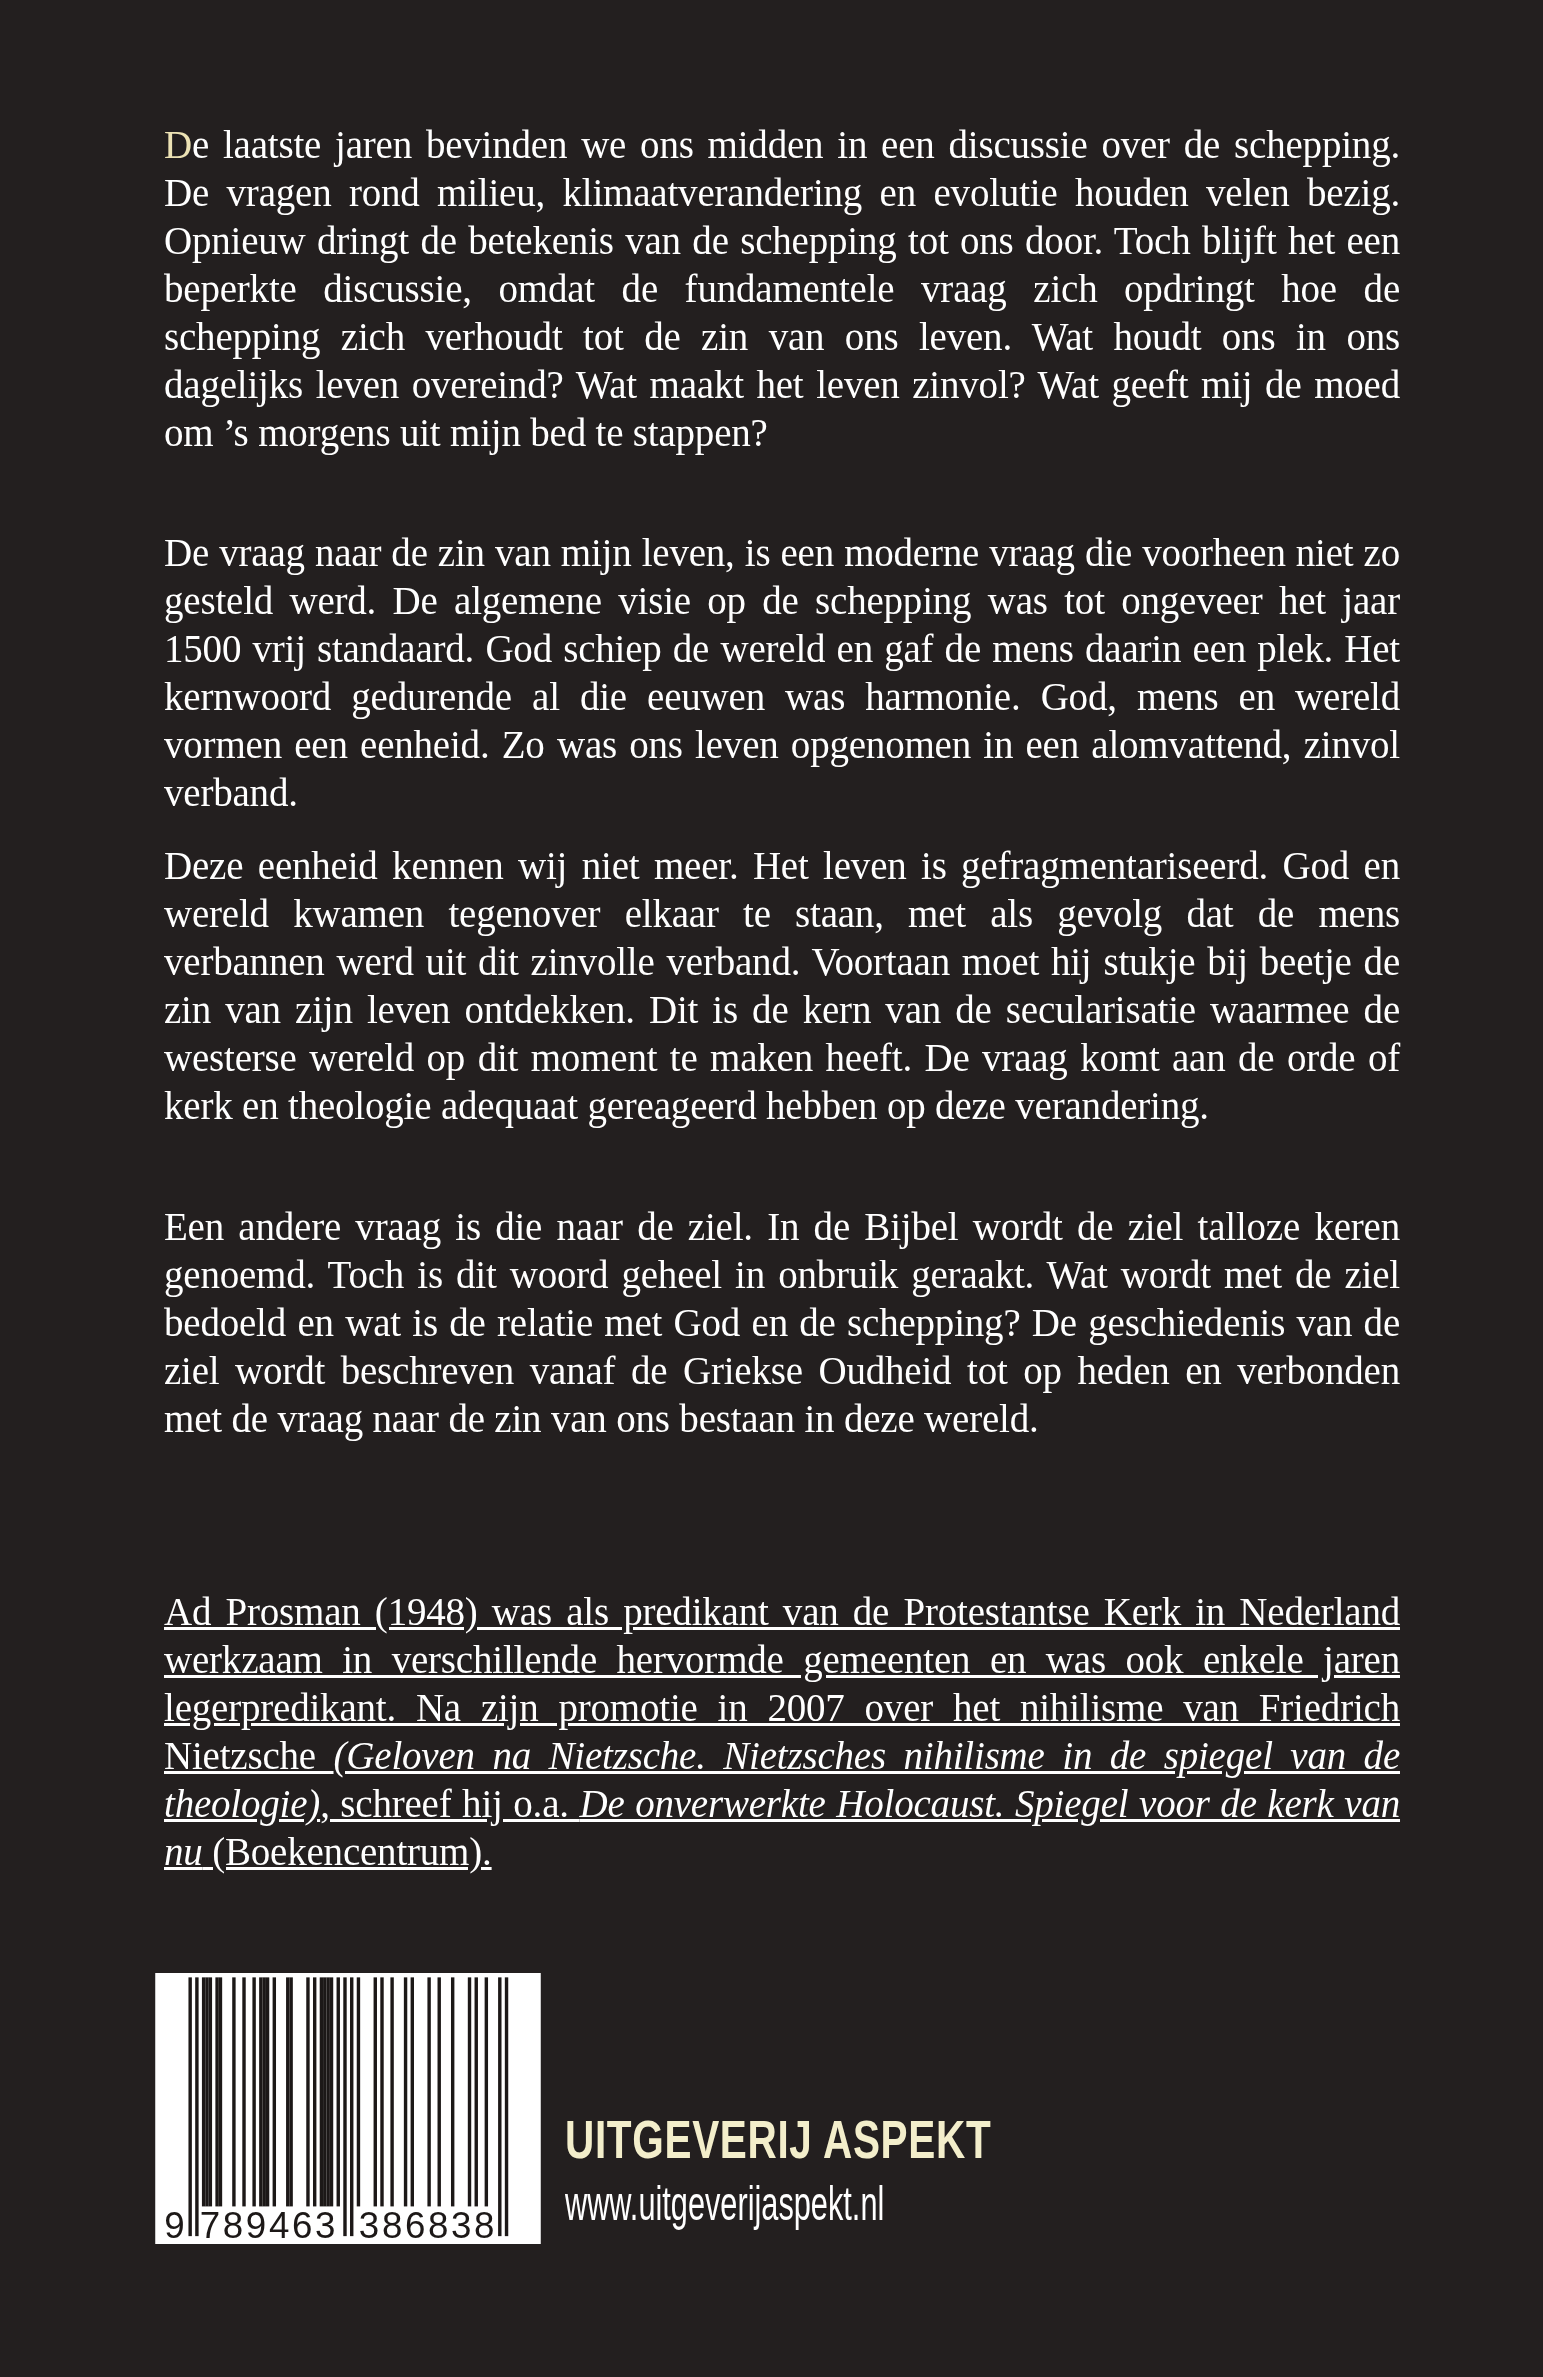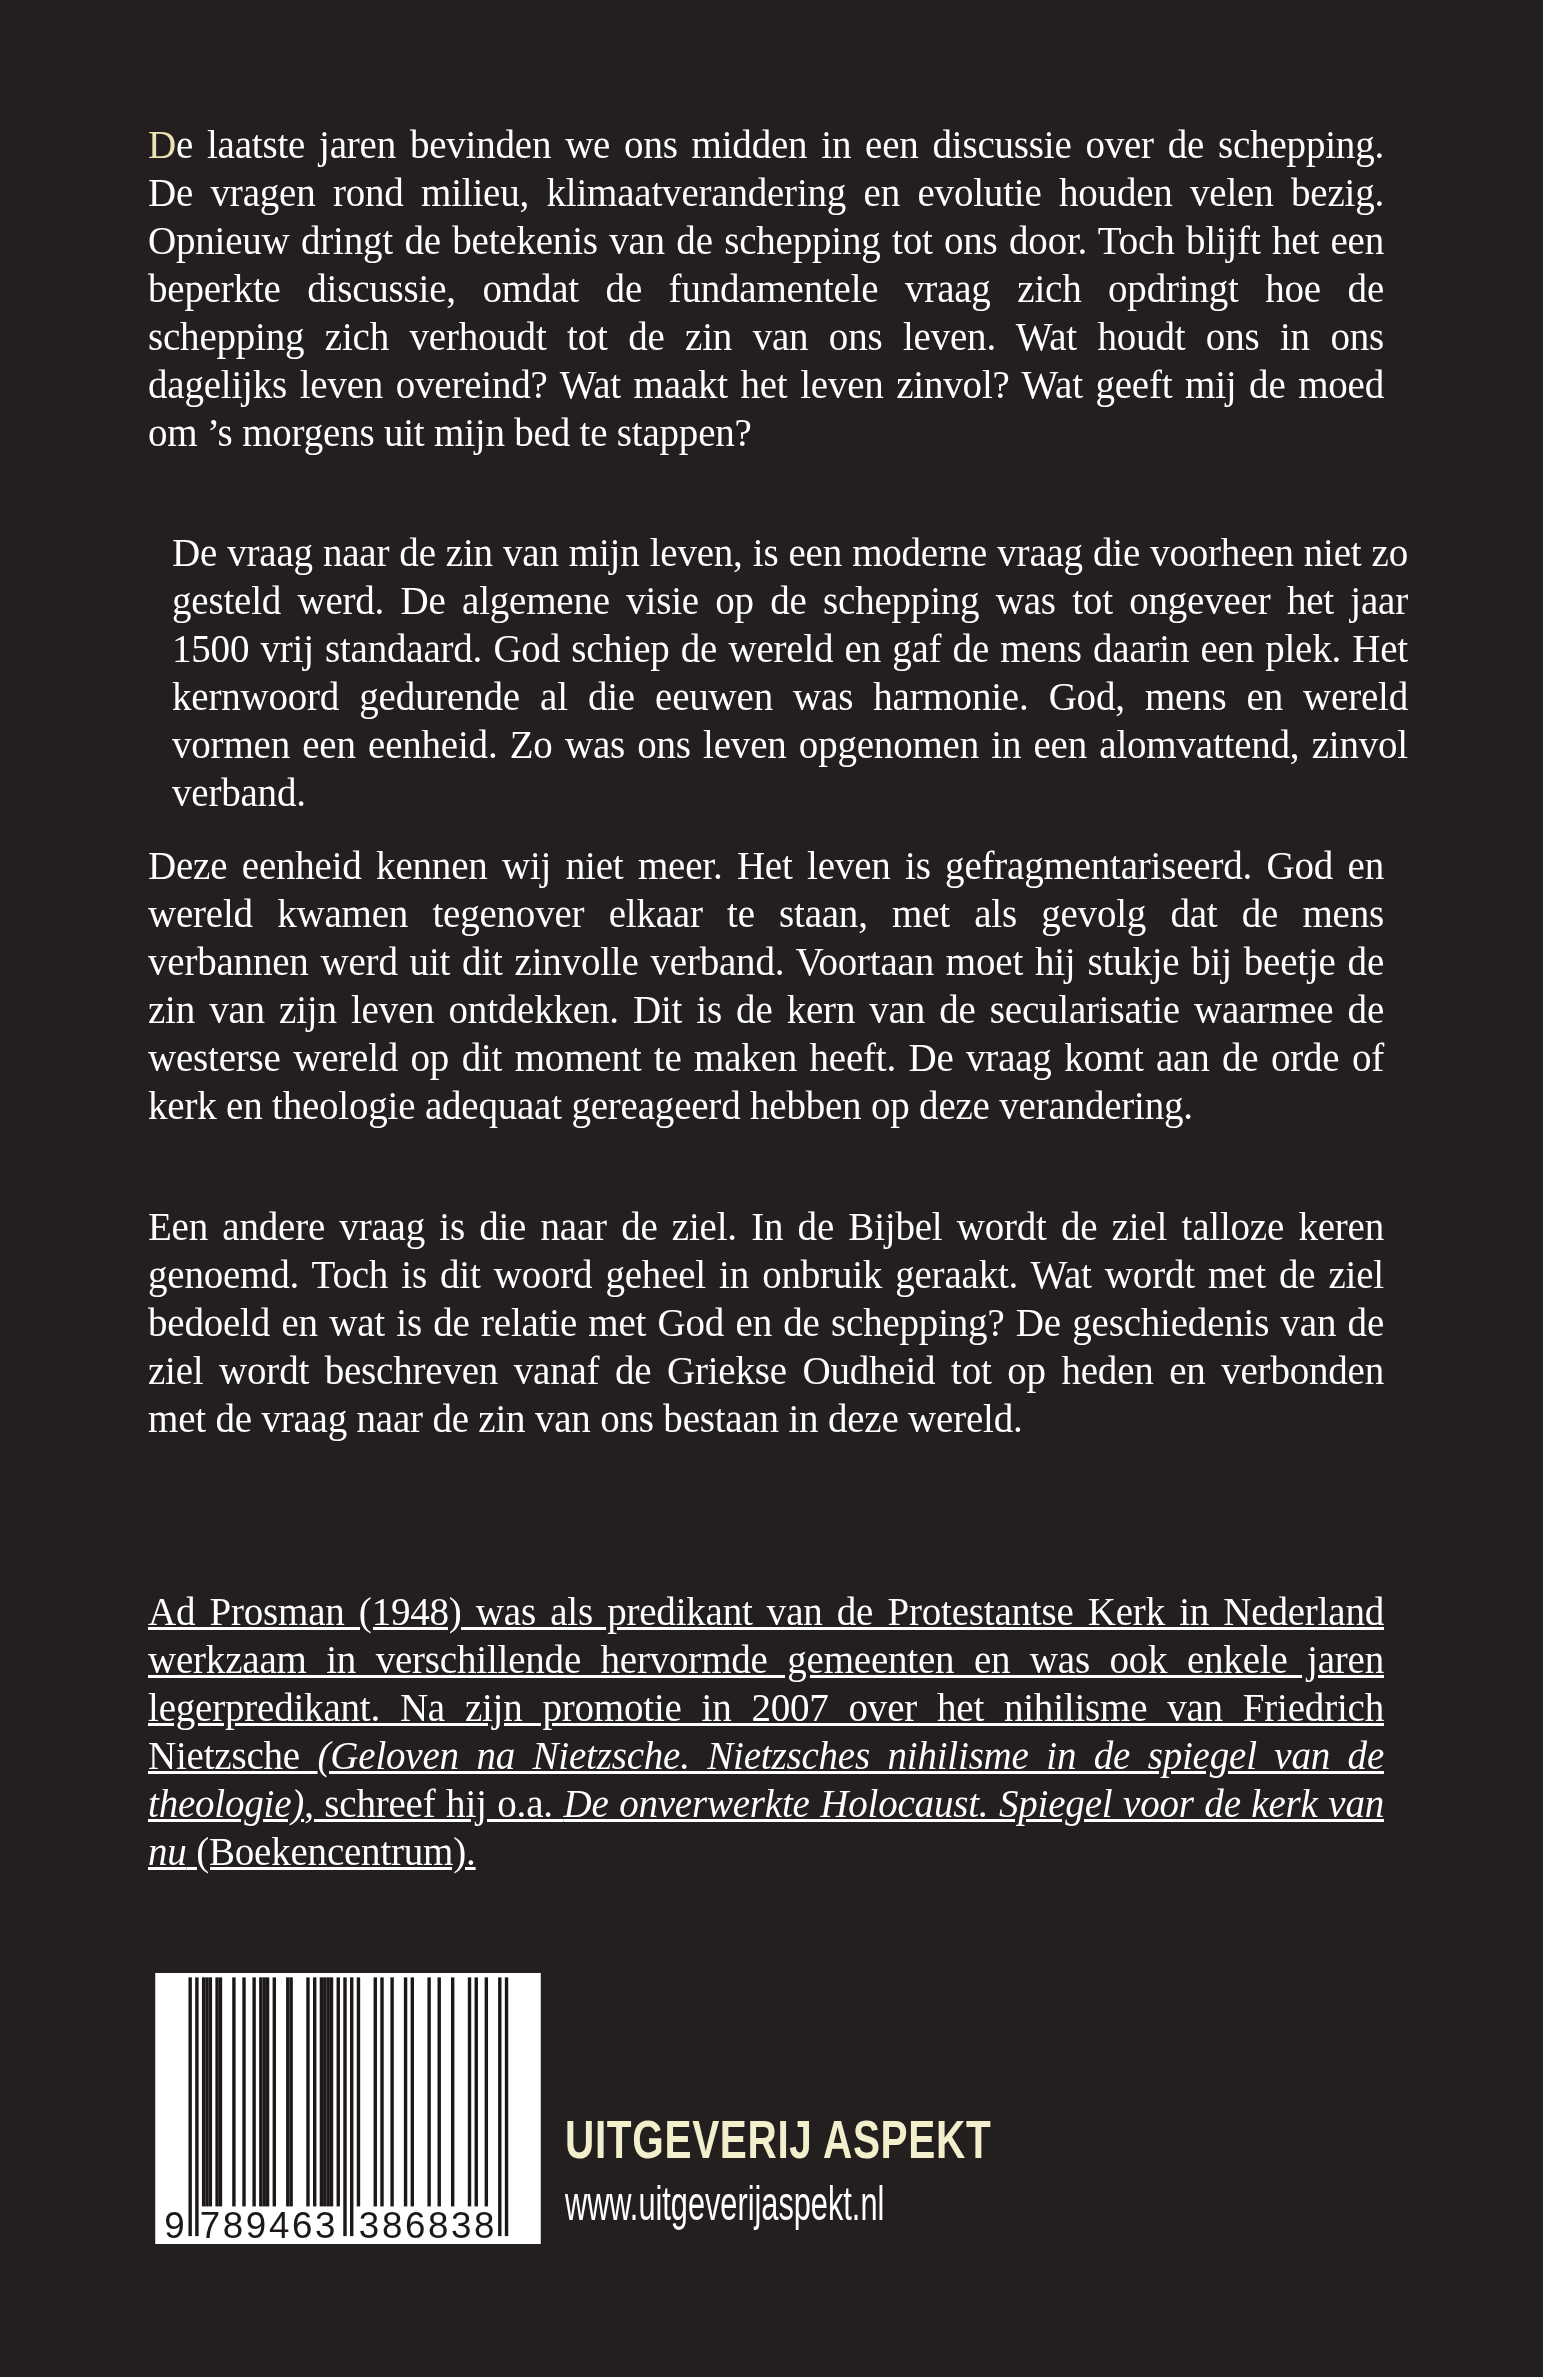--- a/index.html
+++ b/index.html
@@ -10,29 +10,29 @@
     --barcode_bg:#ffffff;
     --bar:#1c1817;
   }
   html,body{margin:0;padding:0;}
   body{width:1544px;height:2377px;}
   .cover{
     position:relative;width:1544px;height:2377px;
     background:var(--bg);overflow:hidden;
   }
   .para{
-    position:absolute;left:148px;width:1236px;margin:0;
+    position:absolute;left:164px;width:1236px;margin:0;
     font-family:"Liberation Serif",serif;
     font-size:39px;line-height:48px;
     color:var(--fg);
     text-align:justify;
     letter-spacing:-0.2px;
   }
   .p1{top:121px;}
-  .p2{top:529px;margin-left:24px;}
+  .p2{top:529px;}
   .p3{top:842px;}
   .p4{top:1203px;}
   .bio{top:1588px;text-decoration:underline;}
   .initial{color:var(--cream_initial);}
   .bio .it{font-style:italic;}
   .barcode{position:absolute;left:155px;top:1973px;}
   .barcode text{
     font-family:"Liberation Sans",sans-serif;
     font-size:42px;fill:var(--bar);
   }

